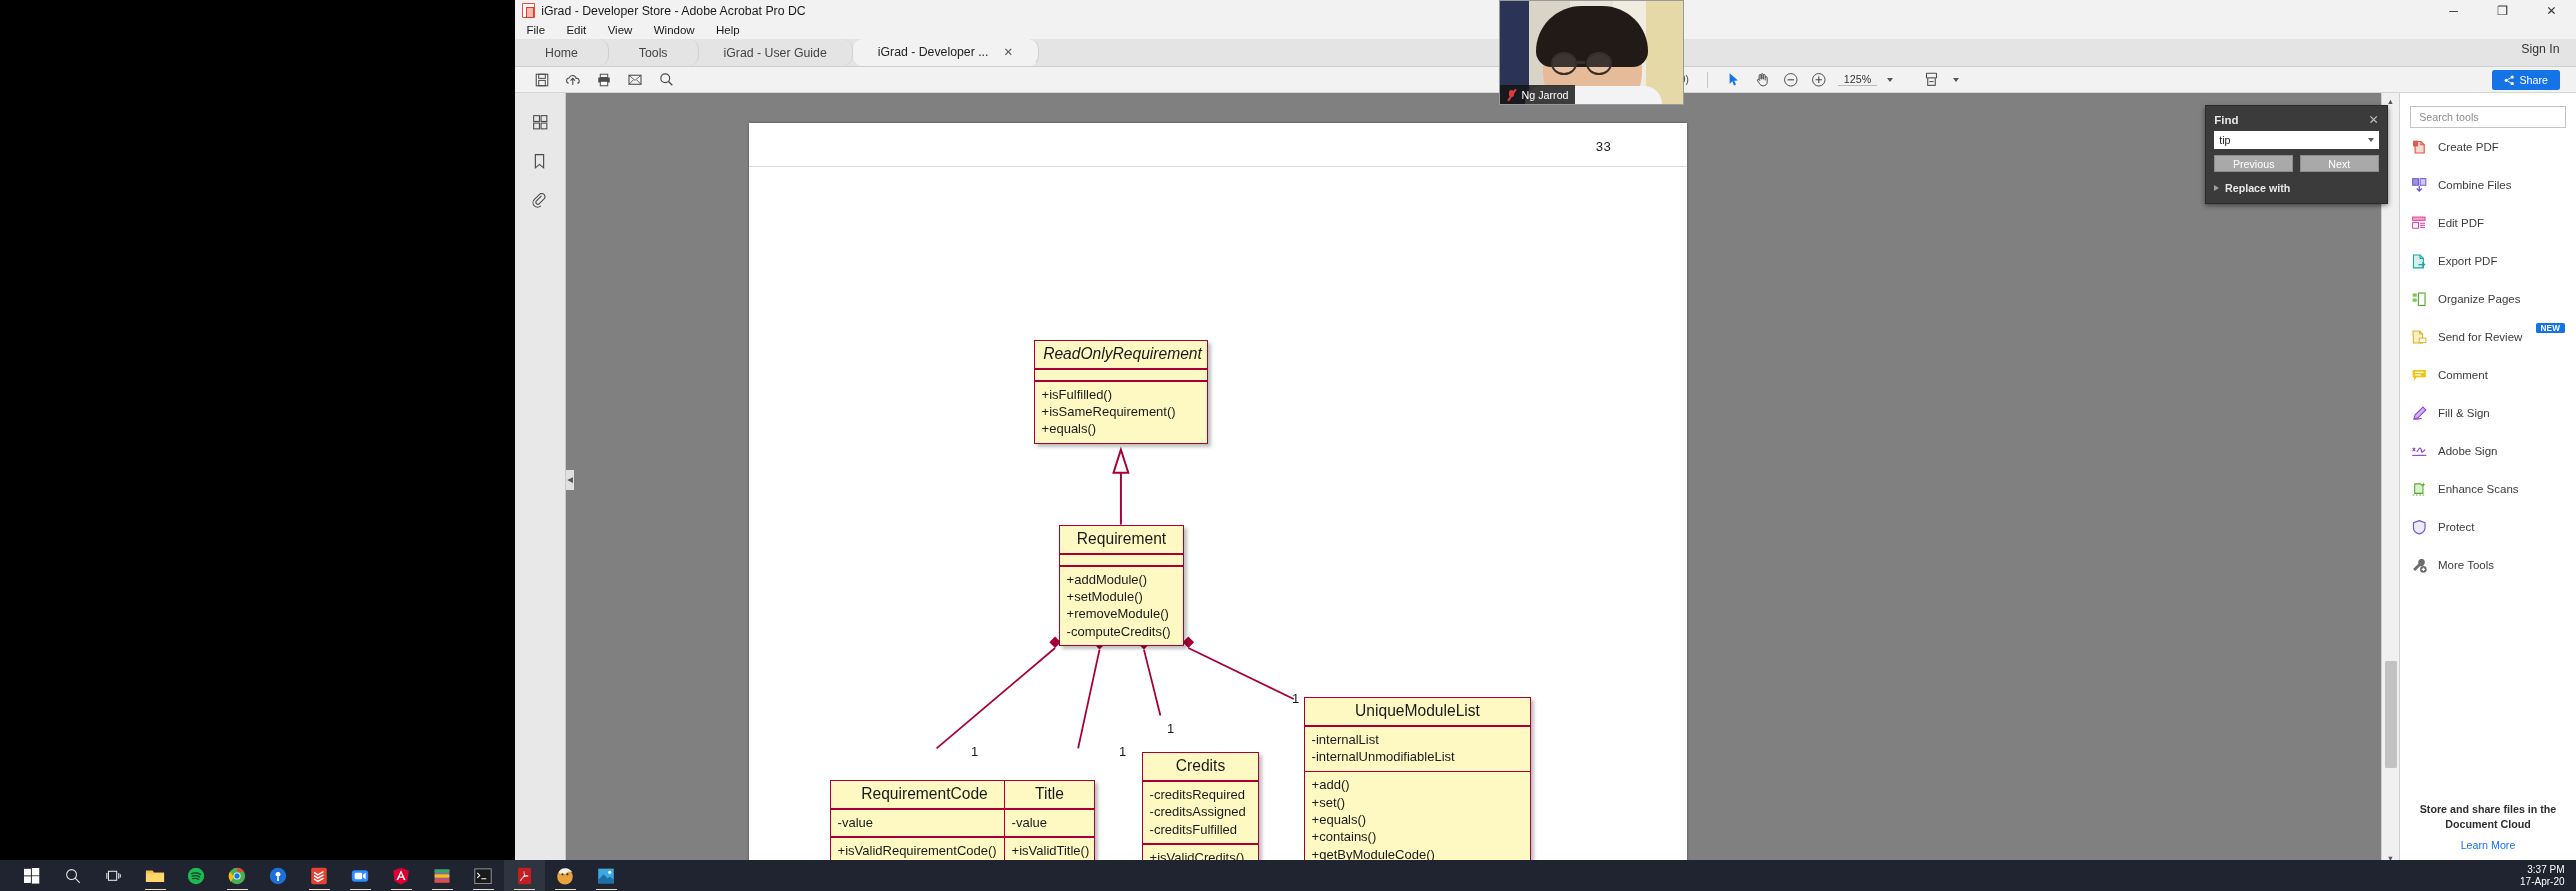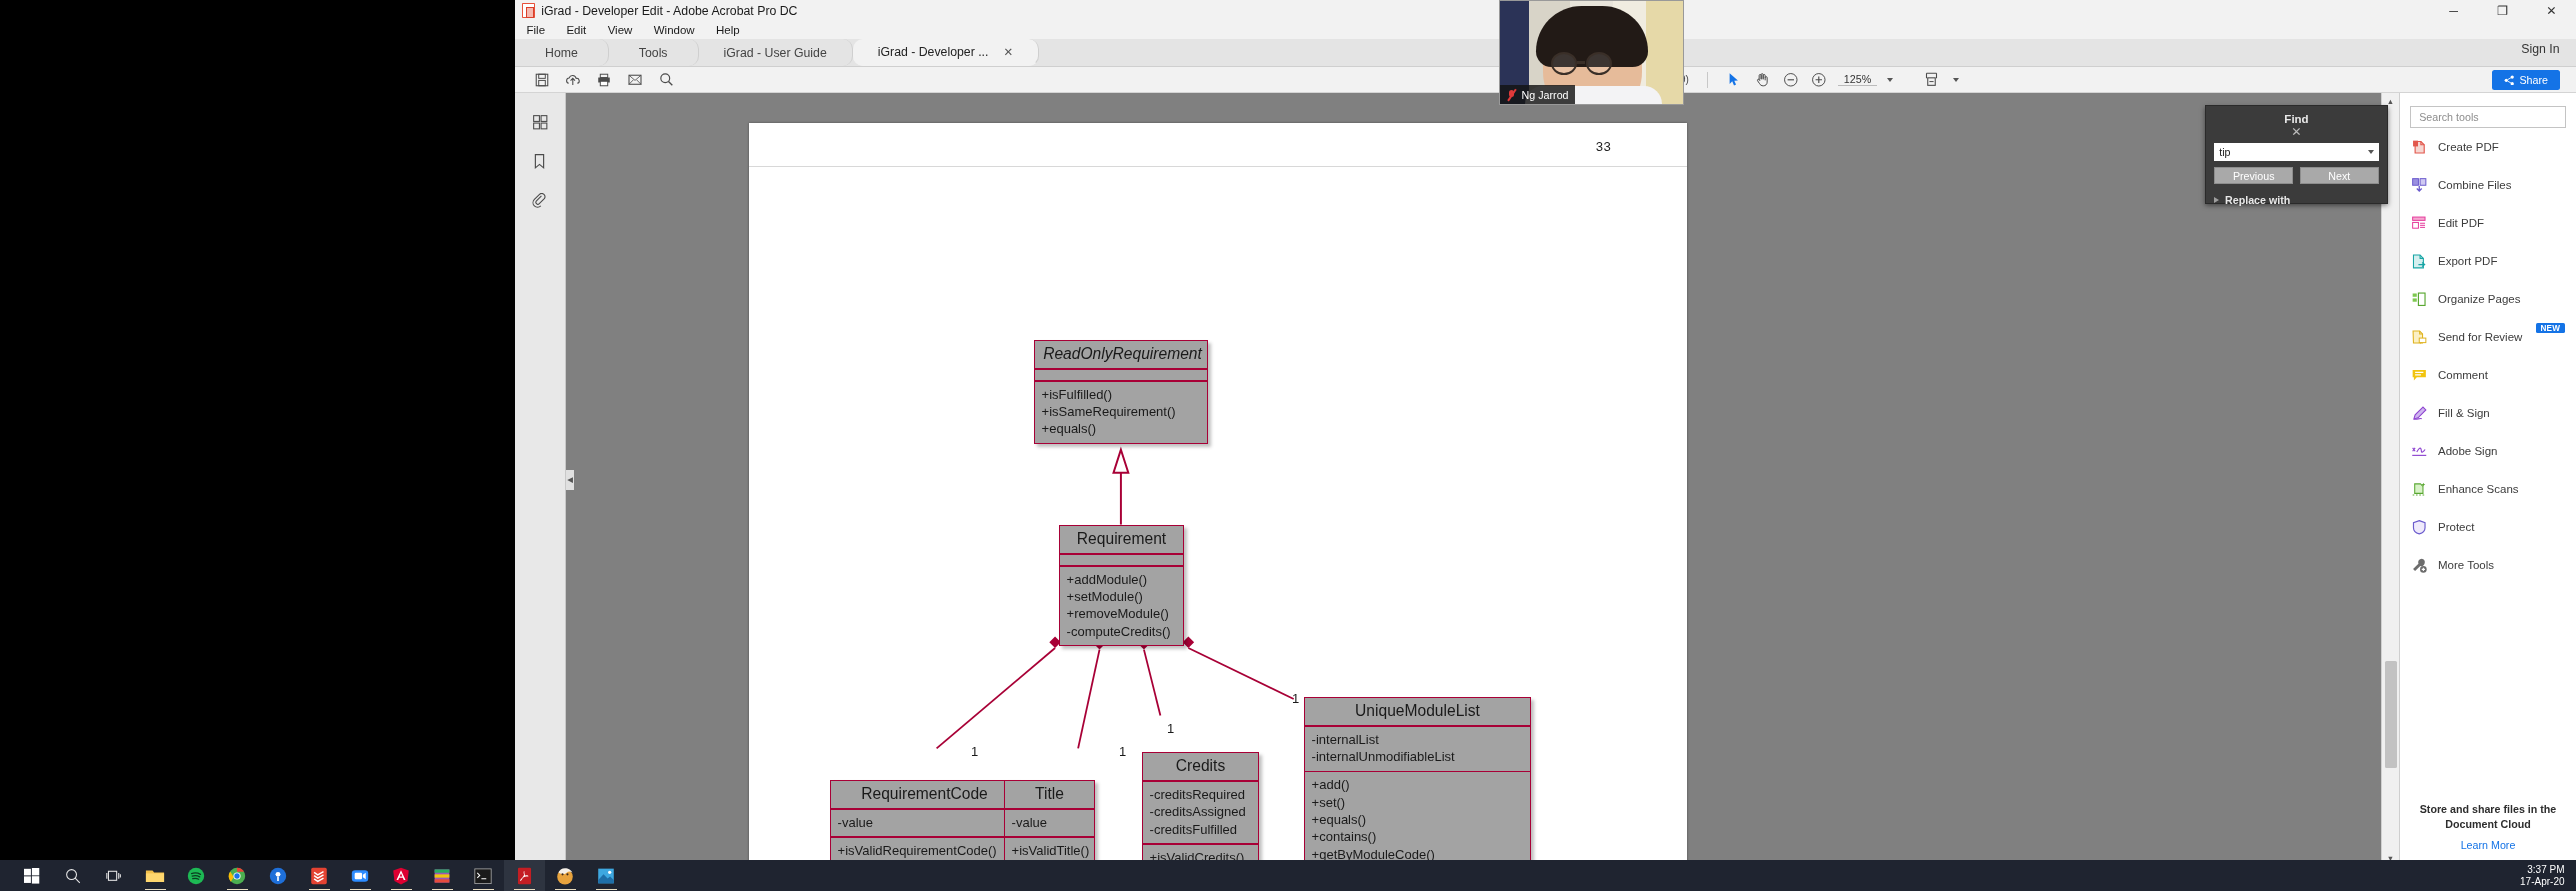--- a/index.html
+++ b/index.html
@@ -72,34 +72,34 @@
 
   .vscroll { position: absolute; right: 0; top: 0; width: 18px; height: 100%; background: #f0f0f0;
              border-left: 0.8px solid #d0d0d0; }
   .vscroll .up, .vscroll .down { height: 16.5px; display: flex; align-items: center; justify-content: center;
              font-size: 7.4px; color: #555; }
   .vscroll .down { position: absolute; bottom: 0; width: 100%; }
   .vscroll .thumb { position: absolute; top: 568px; left: 3.3px; width: 11.5px; height: 107px; background: #c2c2c2; border-radius: 1.6px; }
 
   
   .uml { position: absolute; left: 0; top: 0; width: 100%; height: 100%; }
-  .uclass { position: absolute; background: #a3a3a3; border: 1.6px solid #a80036; box-shadow: 2.5px 2.5px 3.3px rgba(0,0,0,.25);
+  .uclass { position: absolute; background: #fef9c3; border: 1.6px solid #a80036; box-shadow: 2.5px 2.5px 3.3px rgba(0,0,0,.25);
             font-family: "Liberation Sans", sans-serif; }
   .uclass .uname { text-align: center; font-size: 15.6px; color: #1a1a1a; padding: 4.1px 8.2px 5px; }
   .uclass .uname.abstract { font-style: italic; }
   .uclass .sep { height: 1.6px; background: #a80036; }
   .uclass .ulist { padding: 4.1px 6.6px 5px 6.6px; }
   .uclass .ulist div { font-size: 13px; color: #1a1a1a; line-height: 1.33; white-space: nowrap; }
   .uclass .ulist.empty { height: 10px; padding: 0; }
   .mult { position: absolute; font-size: 13px; color: #1a1a1a; font-family: "Liberation Sans", sans-serif; }
 
   
   .findpanel { position: absolute; left: 1690px; top: 105px; width: 183px; height: 99px;
                background: #3b3b3b; border: 0.8px solid #2a2a2a; box-shadow: 0 1.6px 5px rgba(0,0,0,.5); }
-  .findpanel .fhead { display: flex; align-items: center; justify-content: space-between; padding: 6.6px 8.2px 3.3px; flex-direction: column; }
+  .findpanel .fhead { display: flex; align-items: center; justify-content: space-between; padding: 6.6px 8.2px 3.3px; }
   .findpanel .ftitle { font-size: 11.5px; color: #e8e8e8; font-weight: bold; }
   .findpanel .fclose { font-size: 12.3px; color: #bdbdbd; }
   .findpanel .finput { margin: 1.6px 8.2px 0; height: 17.3px; background: #fff; display: flex; align-items: center;
                        justify-content: space-between; padding: 0 5px; }
   .findpanel .finput span.v { font-size: 10.7px; color: #222; }
   .findpanel .fbtns { display: flex; gap: 6.6px; margin: 6.6px 8.2px 0; }
   .findpanel .fbtn { flex: 1; height: 16.5px; background: #a9a9a9; color: #fff; font-size: 10.7px;
                      display: flex; align-items: center; justify-content: center; border: 0.8px solid #8d8d8d; }
   .findpanel .frepl { margin: 10px 8.2px 0; font-size: 10.7px; color: #e8e8e8; font-weight: bold;
                       display: flex; align-items: center; gap: 5.8px; }
@@ -155,21 +155,21 @@
 <body>
 
 <div class="screen">
 
   <div class="acrobat">
 
     <div class="titlebar">
       <span class="tb-icon">
           <span class="pg"></span>
         </span>
-      <span class="ttl">iGrad - Developer Edit - Adobe Acrobat Pro DC</span>
+      <span class="ttl">iGrad - Developer Store - Adobe Acrobat Pro DC</span>
       <div class="winbtns">
         <div class="winbtn">─</div>
         <div class="winbtn">❐</div>
         <div class="winbtn close">✕</div>
       </div>
     </div>
 
     <div class="menubar">
       <span>File</span>
       <span>Edit</span>

